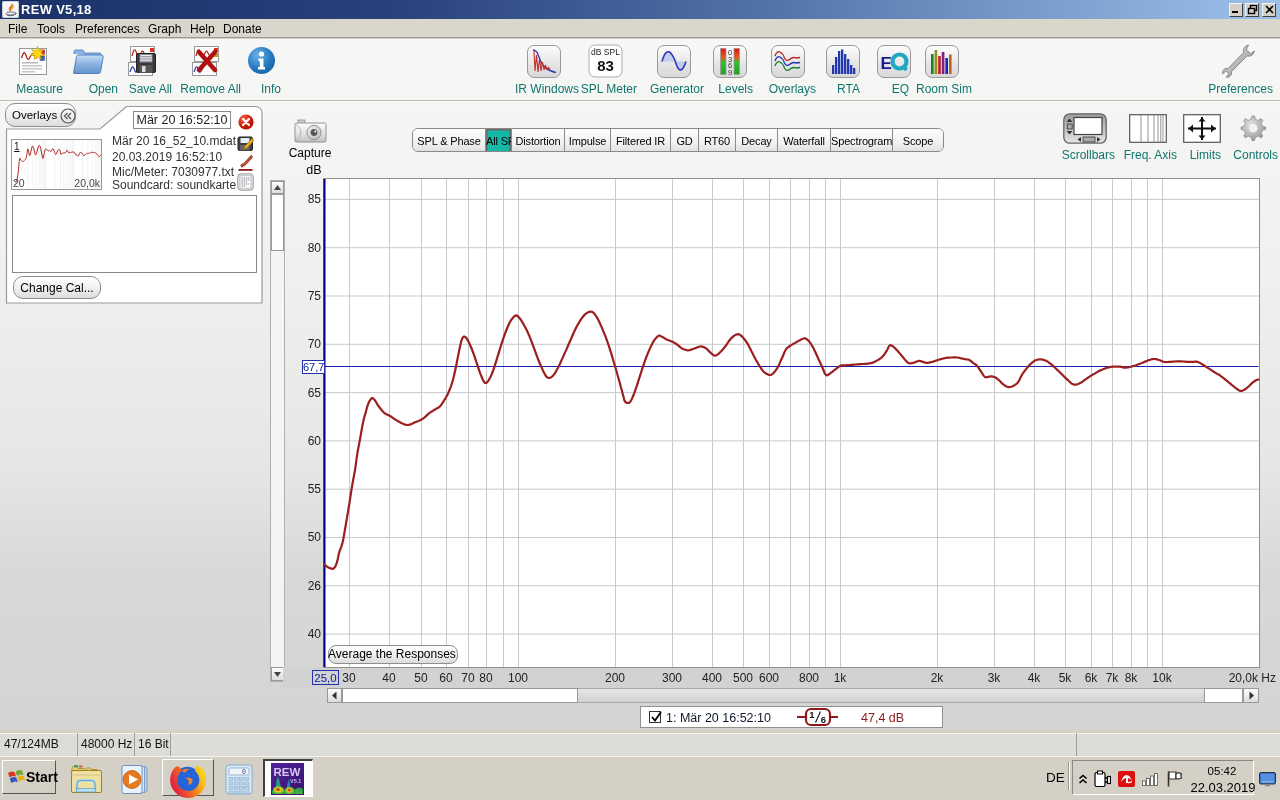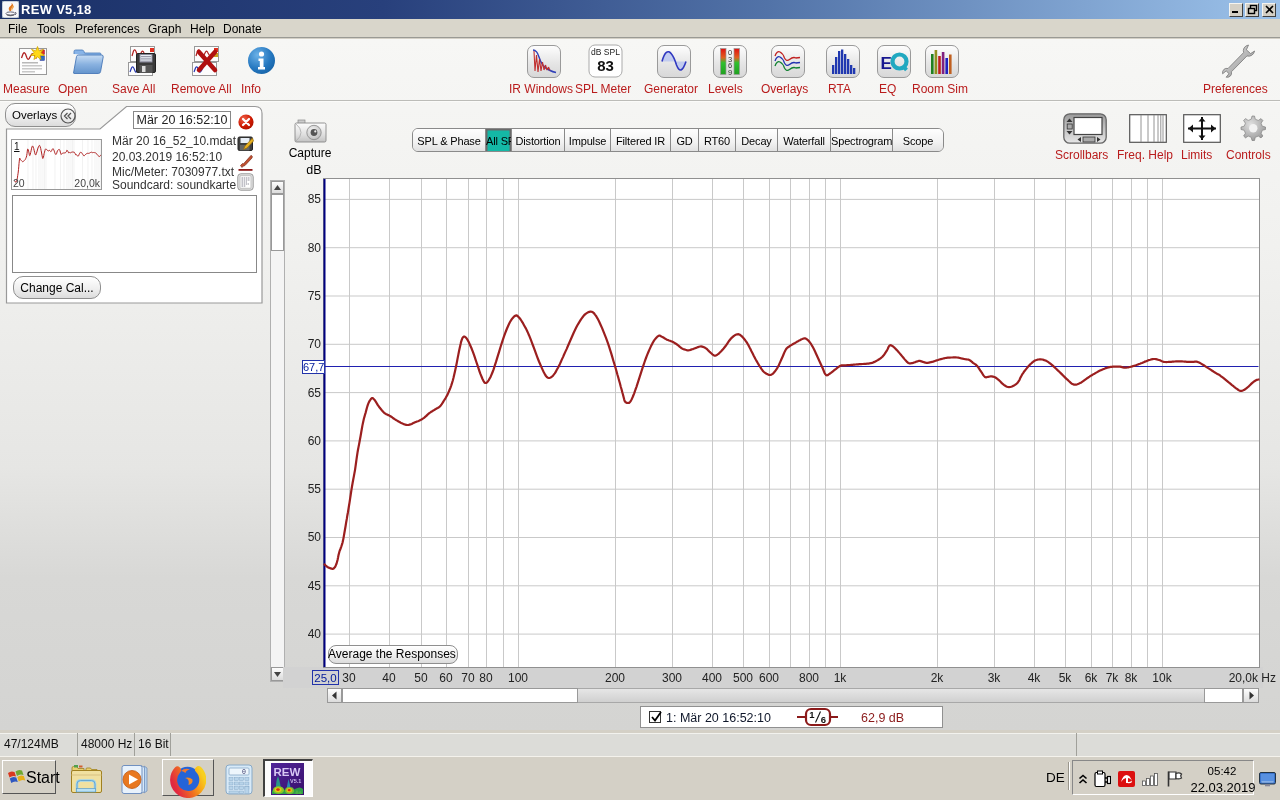--- a/index.html
+++ b/index.html
@@ -2,21 +2,21 @@
 <html><head><meta charset="utf-8"><style>
 *{margin:0;padding:0;box-sizing:border-box}
 html,body{width:1280px;height:800px;overflow:hidden;font-family:"Liberation Sans",sans-serif;background:#d4d0c6}
 .abs{position:absolute}
 #titlebar{left:0;top:0;width:1280px;height:19px;background:linear-gradient(90deg,#1b3168 0%,#28407c 30%,#5273a8 60%,#9cc2ea 100%)}
 #titletext{left:21px;top:2px;color:#fff;font-weight:bold;font-size:13px;letter-spacing:0.3px}
 .tbtn{top:3px;width:14px;height:14px;background:#d4d0c6;border-top:1px solid #f5f4f0;border-left:1px solid #f5f4f0;border-right:1.5px solid #404040;border-bottom:1.5px solid #404040;color:#000;font-size:10px;text-align:center;line-height:12px;font-weight:bold}
 #menubar{left:0;top:19px;width:1280px;height:19px;background:#d9d6cb;border-bottom:1px solid #9a9a94}
 .menuitem{position:absolute;top:22px;font-size:12px;color:#000}
 #appbg{left:0;top:39px;width:1280px;height:691px;background:linear-gradient(180deg,#f7f7f5 0%,#f1f1ef 30%,#e6e6e4 62%,#d8d8d6 78%,#d4d4d2 100%)}
-.iconlabel{position:absolute;font-size:12px;color:#b91c1c;text-align:left;white-space:nowrap}
+.iconlabel{position:absolute;font-size:12px;color:#0f766e;text-align:right;white-space:nowrap}
 .bez{position:absolute;width:34px;height:33px;border:1px solid #9a9a9a;border-radius:7px;background:linear-gradient(180deg,#fdfdfd,#e4e4e4 60%,#d8d8d8)}
 .btn3d{position:absolute;border:1px solid #8f8f8f;border-radius:10px;background:linear-gradient(180deg,#ffffff,#efefef 55%,#dcdcdc);box-shadow:inset 0 1px 0 #fff}
 .tab{float:left;height:24px;border-right:1px solid #8a8a8a;background:linear-gradient(180deg,#fefefe,#f2f2f2 55%,#dddddd);font-size:11px;letter-spacing:-0.15px;text-align:center;line-height:24px;color:#000;white-space:nowrap;overflow:hidden}
 .ylab{position:absolute;width:24px;text-align:right;font-size:12px;color:#222}
 .xlab{position:absolute;font-size:12px;color:#222;text-align:center;white-space:nowrap}
 #statusbar{left:0;top:733px;width:1280px;height:23px;background:#dcdcd8;border-top:1px solid #f2f2ee}
 .scell{position:absolute;top:0;height:23px;border-right:1px solid #a0a09a;font-size:12px;color:#111;line-height:23px}
 #taskbar{left:0;top:756px;width:1280px;height:44px;background:#d4d0c6;border-top:1px solid #f4f2ec}
 .sep{position:absolute;width:2px;border-left:1px solid #9a968c;border-right:1px solid #fff}
 </style></head><body>
@@ -231,21 +231,21 @@
 <path d="M6.5 21.5 L9.5 18 L3.5 18 Z" fill="#333"></path>
 <path d="M14.5 26.5 L18 24 L18 29 Z" fill="#333"></path>
 <rect x="20" y="24" width="12" height="5" fill="#aaa" stroke="#333" stroke-width="0.8"></rect>
 <path d="M37.5 26.5 L34 24 L34 29 Z" fill="#333"></path>
 </svg>
 <div class="iconlabel" style="left:1055px;top:148px;width:60px">Scrollbars</div>
 <svg class="abs" style="left:1129px;top:114px" width="38" height="29">
 <rect x="0.7" y="0.7" width="36.6" height="27.6" fill="#fff" stroke="#555" stroke-width="1.2"></rect>
 <path d="M12 1 L12 28 M19 1 L19 28 M25 1 L25 28 M29 1 L29 28 M31.8 1 L31.8 28 M34 1 L34 28" stroke="#888" stroke-width="0.9"></path>
 </svg>
-<div class="iconlabel" style="left:1117px;top:148px;width:60px">Freq. Help</div>
+<div class="iconlabel" style="left:1117px;top:148px;width:60px">Freq. Axis</div>
 <svg class="abs" style="left:1183px;top:114px" width="38" height="29">
 <rect x="0.7" y="0.7" width="36.6" height="27.6" fill="#fff" stroke="#555" stroke-width="1.2"></rect>
 <path d="M5 14.5 L33 14.5 M19 3 L19 26" stroke="#111" stroke-width="2"></path>
 <path d="M5.5 14.5 L10 10.5 L10 18.5 Z M32.5 14.5 L28 10.5 L28 18.5 Z M19 3.5 L15.5 7.5 L22.5 7.5 Z M19 25.5 L15.5 21.5 L22.5 21.5 Z" fill="#111"></path>
 </svg>
 <div class="iconlabel" style="left:1181px;top:148px;width:40px">Limits</div>
 <svg class="abs" style="left:1238px;top:114px" width="28" height="29">
 <defs>
       <radialGradient id="geag" cx="0.4" cy="0.35" r="0.8">
         <stop offset="0" stop-color="#e0e0e0"></stop>
@@ -380,21 +380,21 @@
 <path d="M324.0 563.8 L324.4 564.2 L325.0 564.8 L325.7 565.5 L326.4 566.1 L327.0 566.7 L327.6 567.1 L328.2 567.4 L328.8 567.7 L329.4 567.9 L330.0 568.1 L330.7 568.4 L331.4 568.6 L332.1 568.8 L332.8 568.9 L333.5 568.6 L334.1 568.1 L334.8 567.3 L335.4 566.4 L335.9 565.2 L336.5 563.8 L337.0 562.0 L337.6 559.7 L338.1 557.3 L338.5 555.1 L339.0 553.2 L339.4 551.7 L339.8 550.5 L340.2 549.5 L340.6 548.5 L341.0 547.4 L341.4 546.3 L341.7 545.3 L342.1 544.2 L342.5 542.7 L343.0 540.6 L343.6 537.6 L344.2 534.0 L344.9 530.0 L345.6 526.0 L346.2 522.2 L346.8 518.9 L347.3 515.7 L347.9 512.5 L348.4 509.3 L349.0 505.8 L349.6 502.1 L350.2 498.2 L350.8 494.2 L351.4 490.2 L352.0 486.5 L352.6 483.0 L353.2 479.8 L353.8 476.6 L354.4 473.4 L355.0 470.1 L355.5 466.6 L356.0 463.0 L356.5 459.4 L357.0 455.9 L357.5 452.7 L358.0 449.8 L358.5 447.1 L359.0 444.6 L359.5 442.0 L360.0 439.2 L360.6 436.0 L361.2 432.5 L361.8 429.0 L362.4 425.6 L363.0 422.7 L363.5 420.4 L364.0 418.3 L364.5 416.6 L365.0 414.8 L365.5 413.1 L366.0 411.2 L366.5 409.4 L367.0 407.5 L367.5 405.9 L368.0 404.4 L368.5 403.1 L369.0 402.0 L369.5 401.1 L370.0 400.2 L370.5 399.6 L370.9 399.0 L371.3 398.6 L371.7 398.3 L372.1 398.1 L372.5 398.1 L373.0 398.3 L373.4 398.7 L373.9 399.2 L374.5 399.8 L375.0 400.5 L375.6 401.4 L376.2 402.3 L376.8 403.4 L377.4 404.4 L378.0 405.4 L378.6 406.2 L379.2 407.0 L379.8 407.8 L380.4 408.5 L381.0 409.2 L381.6 410.0 L382.2 410.7 L382.8 411.4 L383.4 412.0 L384.0 412.6 L384.6 413.1 L385.2 413.5 L385.8 413.9 L386.4 414.2 L387.0 414.5 L387.6 414.8 L388.1 415.1 L388.7 415.3 L389.3 415.6 L390.0 416.0 L390.9 416.5 L391.9 417.2 L392.9 418.0 L394.0 418.7 L395.0 419.4 L396.0 420.0 L397.1 420.6 L398.1 421.2 L399.1 421.8 L400.0 422.3 L400.7 422.7 L401.4 423.0 L401.9 423.2 L402.5 423.5 L403.0 423.7 L403.5 423.9 L404.0 424.2 L404.5 424.4 L405.0 424.5 L405.5 424.7 L406.0 424.8 L406.5 424.9 L407.0 425.0 L407.5 425.0 L408.0 425.0 L408.6 424.9 L409.1 424.8 L409.7 424.6 L410.3 424.4 L411.0 424.2 L411.7 423.9 L412.5 423.5 L413.3 423.1 L414.1 422.7 L415.0 422.3 L415.9 421.9 L416.9 421.5 L418.0 421.2 L419.0 420.8 L420.0 420.3 L421.0 419.8 L421.9 419.3 L422.8 418.7 L423.7 418.1 L424.6 417.4 L425.4 416.7 L426.3 415.9 L427.1 415.1 L427.9 414.3 L428.7 413.6 L429.6 412.9 L430.5 412.3 L431.3 411.7 L432.2 411.2 L433.0 410.7 L433.7 410.2 L434.4 409.9 L435.0 409.5 L435.6 409.1 L436.3 408.7 L437.0 408.3 L437.7 408.0 L438.5 407.6 L439.2 407.0 L440.0 406.3 L440.8 405.4 L441.6 404.3 L442.4 403.1 L443.2 401.8 L444.0 400.5 L444.8 399.3 L445.6 398.1 L446.3 396.8 L447.1 395.4 L447.9 393.8 L448.7 391.9 L449.5 390.0 L450.4 387.9 L451.2 385.6 L452.0 383.1 L452.8 380.5 L453.5 377.8 L454.2 374.8 L454.9 371.8 L455.6 368.6 L456.3 365.2 L457.0 361.6 L457.7 357.9 L458.4 354.4 L459.0 351.3 L459.6 348.6 L460.1 346.2 L460.6 344.1 L461.0 342.2 L461.5 340.6 L461.9 339.4 L462.3 338.4 L462.7 337.6 L463.1 337.1 L463.5 336.8 L464.0 336.6 L464.4 336.6 L464.9 336.8 L465.5 337.2 L466.0 337.7 L466.6 338.4 L467.1 339.2 L467.7 340.1 L468.3 341.2 L469.0 342.6 L469.7 344.2 L470.5 346.0 L471.4 348.0 L472.2 350.1 L473.0 352.2 L473.8 354.4 L474.6 356.7 L475.4 359.1 L476.2 361.5 L477.0 363.8 L477.8 366.2 L478.6 368.7 L479.4 371.1 L480.2 373.4 L481.0 375.4 L481.8 377.3 L482.5 379.0 L483.3 380.6 L484.0 381.8 L484.7 382.7 L485.4 383.0 L486.0 383.0 L486.6 382.7 L487.3 382.0 L488.0 381.2 L488.8 380.1 L489.5 378.8 L490.4 377.2 L491.2 375.4 L492.0 373.5 L492.8 371.5 L493.6 369.4 L494.3 367.1 L495.1 364.6 L496.0 361.9 L496.9 358.9 L497.9 355.6 L499.0 352.1 L500.0 348.7 L501.0 345.5 L502.0 342.4 L503.0 339.3 L504.0 336.4 L505.0 333.6 L506.0 331.0 L507.0 328.5 L508.0 326.2 L509.0 324.0 L510.0 322.0 L511.0 320.4 L512.0 318.9 L513.0 317.7 L513.9 316.7 L514.9 316.0 L515.7 315.5 L516.4 315.4 L517.1 315.6 L517.7 316.1 L518.3 316.7 L519.0 317.5 L519.7 318.3 L520.5 319.3 L521.3 320.5 L522.1 321.8 L523.0 323.2 L523.9 324.9 L524.9 326.7 L526.0 328.6 L527.0 330.7 L528.0 332.9 L529.0 335.2 L530.0 337.7 L531.0 340.2 L532.0 342.8 L533.0 345.5 L534.0 348.1 L535.0 350.9 L536.0 353.7 L537.0 356.4 L538.0 359.0 L539.0 361.5 L540.1 364.0 L541.1 366.4 L542.1 368.6 L543.0 370.6 L543.8 372.3 L544.6 373.7 L545.3 375.0 L546.0 376.0 L546.7 376.9 L547.4 377.5 L548.0 377.8 L548.6 378.0 L549.3 378.0 L550.0 377.8 L550.8 377.5 L551.5 376.9 L552.4 376.3 L553.2 375.4 L554.0 374.4 L554.8 373.4 L555.6 372.2 L556.3 370.8 L557.1 369.3 L558.0 367.7 L558.9 365.9 L559.9 363.9 L560.9 361.7 L561.9 359.4 L563.0 357.1 L564.1 354.5 L565.3 351.9 L566.6 349.1 L567.8 346.3 L569.0 343.5 L570.2 340.8 L571.4 338.0 L572.6 335.2 L573.8 332.5 L575.0 330.0 L576.2 327.6 L577.4 325.3 L578.7 323.1 L579.9 321.2 L581.0 319.4 L582.1 317.9 L583.1 316.5 L584.0 315.4 L585.0 314.4 L586.0 313.6 L587.1 312.9 L588.2 312.3 L589.3 311.9 L590.3 311.7 L591.3 311.7 L592.1 311.9 L592.9 312.3 L593.6 312.9 L594.3 313.6 L595.0 314.6 L595.8 315.6 L596.5 316.7 L597.3 318.1 L598.1 319.6 L599.0 321.3 L599.9 323.3 L600.9 325.5 L602.0 327.9 L603.0 330.4 L604.0 332.9 L605.0 335.4 L606.0 337.9 L607.0 340.6 L608.0 343.4 L609.0 346.4 L610.1 349.8 L611.3 353.6 L612.4 357.4 L613.5 361.2 L614.6 364.8 L615.6 368.1 L616.5 371.2 L617.3 374.3 L618.2 377.3 L619.0 380.2 L619.9 383.3 L620.7 386.5 L621.6 389.5 L622.3 392.3 L623.0 394.7 L623.5 396.7 L623.9 398.2 L624.2 399.5 L624.5 400.6 L625.0 401.5 L625.6 402.2 L626.3 402.6 L627.1 402.9 L627.8 403.0 L628.5 402.9 L629.1 402.8 L629.5 402.5 L630.0 402.0 L630.5 401.4 L631.0 400.5 L631.6 399.5 L632.1 398.4 L632.7 397.0 L633.3 395.5 L634.0 393.8 L634.7 391.8 L635.5 389.5 L636.4 387.1 L637.2 384.6 L638.0 382.2 L638.8 379.7 L639.6 377.2 L640.4 374.6 L641.2 372.1 L642.0 369.6 L642.8 367.2 L643.6 364.8 L644.4 362.5 L645.2 360.2 L646.0 358.0 L646.8 355.9 L647.6 353.9 L648.4 352.0 L649.2 350.1 L650.0 348.4 L650.8 346.6 L651.6 345.0 L652.4 343.4 L653.2 342.0 L654.0 340.6 L654.9 339.4 L655.9 338.2 L656.8 337.2 L657.7 336.4 L658.6 335.8 L659.3 335.6 L660.0 335.7 L660.6 336.0 L661.2 336.4 L662.0 336.8 L662.9 337.2 L663.9 337.8 L664.9 338.5 L666.0 339.1 L667.0 339.7 L668.0 340.1 L669.0 340.5 L670.0 340.8 L671.0 341.2 L672.0 341.6 L673.0 342.1 L674.0 342.6 L675.0 343.2 L676.0 343.8 L677.0 344.5 L678.0 345.2 L679.0 346.1 L679.9 346.9 L680.9 347.7 L682.0 348.4 L683.1 348.9 L684.3 349.4 L685.6 349.8 L686.7 350.1 L687.8 350.3 L688.7 350.3 L689.6 350.1 L690.4 349.9 L691.2 349.6 L692.0 349.3 L692.8 349.1 L693.6 348.8 L694.3 348.5 L695.1 348.2 L696.0 347.9 L697.0 347.5 L698.0 347.1 L699.0 346.8 L700.1 346.5 L701.1 346.4 L702.1 346.6 L703.1 346.9 L704.1 347.3 L705.1 347.8 L706.0 348.4 L706.9 349.0 L707.6 349.8 L708.4 350.6 L709.2 351.5 L710.0 352.2 L710.9 353.0 L711.8 353.8 L712.7 354.6 L713.6 355.2 L714.4 355.6 L715.2 355.7 L715.9 355.5 L716.6 355.1 L717.3 354.7 L718.0 354.2 L718.8 353.6 L719.6 352.8 L720.4 352.0 L721.2 351.2 L722.0 350.3 L722.8 349.4 L723.6 348.5 L724.4 347.5 L725.2 346.5 L726.0 345.5 L726.8 344.3 L727.6 343.1 L728.4 341.9 L729.2 340.7 L730.0 339.7 L730.8 338.7 L731.6 337.9 L732.5 337.1 L733.3 336.4 L734.0 335.8 L734.7 335.3 L735.3 335.0 L735.8 334.7 L736.4 334.5 L737.0 334.4 L737.6 334.3 L738.2 334.2 L738.7 334.3 L739.3 334.5 L740.0 334.8 L740.7 335.4 L741.5 336.0 L742.4 336.9 L743.2 337.8 L744.0 338.7 L744.8 339.7 L745.6 340.8 L746.4 341.9 L747.2 343.2 L748.0 344.5 L748.8 345.9 L749.6 347.5 L750.4 349.0 L751.2 350.7 L752.0 352.2 L752.8 353.8 L753.6 355.4 L754.4 356.9 L755.2 358.5 L756.0 360.0 L756.8 361.4 L757.6 362.8 L758.4 364.2 L759.2 365.5 L760.0 366.7 L760.8 367.9 L761.6 369.1 L762.4 370.2 L763.2 371.2 L764.0 372.0 L764.8 372.7 L765.7 373.3 L766.5 373.8 L767.3 374.1 L768.0 374.4 L768.6 374.7 L769.1 374.9 L769.6 375.0 L770.1 375.0 L770.7 374.9 L771.3 374.7 L771.9 374.3 L772.6 373.9 L773.3 373.3 L774.0 372.5 L774.8 371.6 L775.5 370.6 L776.4 369.4 L777.2 368.1 L778.0 366.7 L778.8 365.2 L779.6 363.4 L780.4 361.6 L781.2 359.8 L782.0 358.0 L782.8 356.2 L783.6 354.3 L784.4 352.4 L785.2 350.7 L786.0 349.3 L786.8 348.3 L787.6 347.5 L788.4 347.0 L789.2 346.5 L790.0 345.9 L790.8 345.4 L791.6 344.9 L792.3 344.5 L793.1 344.0 L794.0 343.5 L795.0 343.0 L796.0 342.4 L797.0 341.7 L798.0 341.2 L799.0 340.6 L799.9 340.2 L800.7 339.7 L801.5 339.3 L802.3 339.0 L803.0 338.7 L803.6 338.5 L804.2 338.4 L804.8 338.3 L805.4 338.4 L806.0 338.7 L806.7 339.2 L807.5 339.8 L808.4 340.6 L809.2 341.5 L810.0 342.6 L810.8 343.7 L811.6 345.0 L812.4 346.3 L813.2 347.8 L814.0 349.3 L814.8 350.9 L815.6 352.7 L816.4 354.5 L817.2 356.3 L818.0 358.0 L818.8 359.8 L819.6 361.5 L820.4 363.3 L821.2 365.0 L822.0 366.7 L822.8 368.5 L823.6 370.5 L824.3 372.4 L825.1 373.9 L825.9 374.9 L826.7 375.3 L827.5 375.2 L828.3 374.7 L829.1 374.1 L830.0 373.5 L830.9 372.9 L831.9 372.1 L832.9 371.3 L834.0 370.4 L835.0 369.6 L836.1 368.8 L837.2 367.9 L838.3 367.1 L839.4 366.3 L840.5 365.8 L841.6 365.4 L842.7 365.3 L843.7 365.3 L844.8 365.3 L846.0 365.3 L847.3 365.2 L848.6 365.1 L849.9 365.0 L851.2 364.9 L852.5 364.8 L853.6 364.7 L854.7 364.6 L855.7 364.5 L856.8 364.4 L858.0 364.3 L859.4 364.2 L861.0 364.1 L862.7 364.0 L864.3 363.9 L865.8 363.8 L867.1 363.7 L868.4 363.6 L869.6 363.4 L870.8 363.2 L872.0 362.9 L873.2 362.4 L874.5 361.9 L875.7 361.3 L876.9 360.6 L878.0 360.0 L879.1 359.3 L880.1 358.6 L881.1 357.8 L882.1 357.0 L883.0 356.1 L883.9 355.0 L884.7 353.9 L885.5 352.6 L886.3 351.4 L887.0 350.3 L887.6 349.2 L888.1 348.0 L888.6 346.9 L889.1 346.0 L889.7 345.5 L890.3 345.2 L890.9 345.3 L891.6 345.6 L892.3 346.0 L893.0 346.4 L893.7 347.0 L894.5 347.7 L895.3 348.5 L896.1 349.4 L897.0 350.3 L897.9 351.3 L898.9 352.4 L899.9 353.6 L900.9 354.8 L902.0 356.1 L903.2 357.5 L904.5 359.1 L905.8 360.6 L907.0 361.9 L908.2 362.9 L909.2 363.3 L910.2 363.4 L911.1 363.3 L912.0 363.1 L913.0 362.9 L914.1 362.5 L915.4 362.1 L916.6 361.6 L917.8 361.2 L918.9 360.9 L919.8 360.9 L920.7 361.1 L921.5 361.4 L922.2 361.6 L923.0 361.9 L923.8 362.1 L924.5 362.4 L925.3 362.6 L926.0 362.8 L926.9 362.9 L927.8 362.8 L928.8 362.7 L929.8 362.4 L930.9 362.2 L932.0 361.9 L933.1 361.6 L934.3 361.2 L935.5 360.8 L936.7 360.4 L938.0 360.0 L939.4 359.5 L940.9 359.1 L942.5 358.7 L944.0 358.3 L945.4 358.0 L946.6 357.8 L947.8 357.7 L948.8 357.6 L949.9 357.6 L951.0 357.5 L952.2 357.5 L953.3 357.4 L954.5 357.4 L955.7 357.4 L957.0 357.5 L958.4 357.7 L959.8 358.0 L961.3 358.4 L962.7 358.7 L964.0 359.0 L965.2 359.2 L966.3 359.3 L967.4 359.5 L968.4 359.6 L969.3 360.0 L970.1 360.4 L970.9 361.0 L971.6 361.6 L972.3 362.2 L973.0 362.9 L973.8 363.4 L974.6 363.9 L975.4 364.4 L976.2 365.0 L977.0 365.8 L977.8 366.7 L978.6 367.9 L979.4 369.1 L980.2 370.4 L981.0 371.5 L981.8 372.7 L982.6 374.0 L983.3 375.1 L984.1 376.1 L984.8 376.9 L985.5 377.2 L986.1 377.3 L986.7 377.2 L987.4 377.0 L988.0 376.9 L988.6 376.8 L989.3 376.6 L989.9 376.5 L990.5 376.4 L991.2 376.4 L991.9 376.4 L992.7 376.6 L993.4 376.7 L994.2 377.0 L995.0 377.3 L995.8 377.8 L996.6 378.3 L997.4 378.9 L998.2 379.6 L999.0 380.2 L999.8 381.0 L1000.6 381.8 L1001.3 382.6 L1002.1 383.4 L1003.0 384.1 L1003.9 384.8 L1004.9 385.5 L1006.0 386.2 L1007.0 386.7 L1008.0 387.0 L1009.0 387.1 L1010.0 387.0 L1011.0 386.8 L1012.0 386.5 L1013.0 386.0 L1014.0 385.5 L1015.0 384.9 L1016.1 384.1 L1017.1 383.2 L1018.0 382.2 L1018.9 380.9 L1019.7 379.4 L1020.4 377.7 L1021.3 376.1 L1022.2 374.4 L1023.3 372.9 L1024.4 371.2 L1025.7 369.6 L1026.9 368.1 L1028.0 366.7 L1029.1 365.5 L1030.1 364.4 L1031.2 363.5 L1032.1 362.6 L1033.0 361.9 L1033.7 361.3 L1034.4 360.8 L1035.0 360.5 L1035.6 360.2 L1036.4 360.0 L1037.4 359.7 L1038.5 359.5 L1039.6 359.4 L1040.8 359.4 L1042.0 359.5 L1043.2 359.7 L1044.3 360.1 L1045.5 360.5 L1046.7 361.1 L1048.0 361.9 L1049.3 362.8 L1050.7 363.9 L1052.2 365.1 L1053.6 366.4 L1055.0 367.7 L1056.4 369.0 L1057.8 370.4 L1059.3 371.8 L1060.7 373.1 L1062.0 374.4 L1063.3 375.7 L1064.5 376.9 L1065.7 378.1 L1066.8 379.2 L1068.0 380.2 L1069.1 381.3 L1070.3 382.4 L1071.4 383.3 L1072.5 384.1 L1073.7 384.6 L1074.9 384.7 L1076.1 384.6 L1077.4 384.2 L1078.7 383.7 L1080.0 383.1 L1081.4 382.4 L1082.8 381.4 L1084.2 380.3 L1085.6 379.3 L1087.0 378.3 L1088.3 377.5 L1089.5 376.7 L1090.6 375.9 L1091.8 375.2 L1093.1 374.4 L1094.4 373.7 L1095.8 372.9 L1097.2 372.1 L1098.6 371.3 L1100.0 370.6 L1101.5 369.9 L1103.0 369.3 L1104.5 368.7 L1105.9 368.1 L1107.3 367.7 L1108.5 367.4 L1109.6 367.1 L1110.7 366.9 L1111.8 366.8 L1113.0 366.7 L1114.3 366.6 L1115.8 366.6 L1117.3 366.6 L1118.7 366.6 L1120.0 366.7 L1121.1 366.9 L1122.1 367.1 L1123.0 367.4 L1124.0 367.6 L1125.0 367.7 L1126.1 367.6 L1127.3 367.5 L1128.6 367.3 L1129.8 367.0 L1131.0 366.7 L1132.2 366.4 L1133.4 366.0 L1134.7 365.6 L1135.9 365.2 L1137.0 364.8 L1138.0 364.4 L1139.0 364.0 L1140.0 363.7 L1141.0 363.3 L1142.0 362.9 L1143.1 362.4 L1144.3 361.9 L1145.6 361.4 L1146.8 360.9 L1148.0 360.4 L1149.2 360.0 L1150.3 359.7 L1151.5 359.3 L1152.6 359.1 L1153.7 359.0 L1154.8 359.0 L1155.9 359.2 L1156.9 359.4 L1158.0 359.7 L1159.0 360.0 L1160.0 360.3 L1161.0 360.8 L1161.9 361.2 L1162.9 361.6 L1164.0 361.9 L1165.1 362.0 L1166.3 362.1 L1167.6 362.0 L1168.8 361.9 L1170.0 361.9 L1171.2 361.8 L1172.4 361.7 L1173.6 361.6 L1174.8 361.5 L1176.0 361.4 L1177.2 361.4 L1178.4 361.3 L1179.6 361.3 L1180.8 361.4 L1182.0 361.4 L1183.2 361.5 L1184.4 361.6 L1185.7 361.7 L1186.9 361.8 L1188.0 361.9 L1189.1 361.9 L1190.1 361.9 L1191.1 361.9 L1192.0 361.9 L1193.0 361.9 L1193.9 361.8 L1194.8 361.7 L1195.7 361.7 L1196.5 361.7 L1197.5 361.9 L1198.5 362.3 L1199.6 362.8 L1200.7 363.4 L1201.9 364.1 L1203.0 364.8 L1204.2 365.5 L1205.4 366.3 L1206.6 367.1 L1207.8 367.9 L1209.0 368.6 L1210.2 369.4 L1211.4 370.2 L1212.7 371.0 L1213.9 371.8 L1215.0 372.5 L1216.0 373.1 L1217.0 373.7 L1218.0 374.2 L1219.0 374.7 L1220.0 375.4 L1221.1 376.3 L1222.3 377.2 L1223.6 378.2 L1224.8 379.2 L1226.0 380.2 L1227.2 381.2 L1228.4 382.2 L1229.7 383.2 L1230.9 384.2 L1232.0 385.1 L1233.1 385.9 L1234.1 386.8 L1235.2 387.6 L1236.1 388.3 L1237.0 388.9 L1237.8 389.5 L1238.5 390.0 L1239.2 390.4 L1239.8 390.7 L1240.5 390.9 L1241.2 390.9 L1241.9 390.8 L1242.6 390.6 L1243.3 390.3 L1244.0 389.9 L1244.8 389.5 L1245.6 388.9 L1246.4 388.3 L1247.2 387.7 L1248.0 387.0 L1248.8 386.3 L1249.6 385.5 L1250.4 384.7 L1251.2 383.9 L1252.0 383.1 L1252.8 382.5 L1253.6 381.8 L1254.4 381.2 L1255.2 380.7 L1256.0 380.2 L1256.8 379.9 L1257.6 379.7 L1258.4 379.5 L1259.0 379.4 L1259.5 379.3" fill="none" stroke="#9b1f1f" stroke-width="2.2" stroke-linejoin="round"></path>
 </svg>
 <div class="ylab" style="left:297px;top:192px">85</div>
 <div class="ylab" style="left:297px;top:241px">80</div>
 <div class="ylab" style="left:297px;top:289px">75</div>
 <div class="ylab" style="left:297px;top:337px">70</div>
 <div class="ylab" style="left:297px;top:386px">65</div>
 <div class="ylab" style="left:297px;top:434px">60</div>
 <div class="ylab" style="left:297px;top:482px">55</div>
 <div class="ylab" style="left:297px;top:530px">50</div>
-<div class="ylab" style="left:297px;top:579px">45</div>
+<div class="ylab" style="left:297px;top:579px">26</div>
 <div class="ylab" style="left:297px;top:627px">40</div>
 
 <div class="abs" style="left:302px;top:360px;width:23px;height:14px;border:1px solid #2233aa;background:#fff;font-size:11px;color:#001a9a;text-align:center;line-height:13px">67,7</div>
 <div class="abs" style="left:312px;top:670px;width:27px;height:15px;border:1px solid #2233aa;font-size:11.5px;color:#001a9a;text-align:center;line-height:14px">25,0</div>
 <div class="xlab" style="left:329px;top:671px;width:40px">30</div>
 <div class="xlab" style="left:369px;top:671px;width:40px">40</div>
 <div class="xlab" style="left:401px;top:671px;width:40px">50</div>
 <div class="xlab" style="left:426px;top:671px;width:40px">60</div>
 <div class="xlab" style="left:448px;top:671px;width:40px">70</div>
 <div class="xlab" style="left:466px;top:671px;width:40px">80</div>
@@ -439,37 +439,37 @@
   </svg>
 <div class="abs" style="left:666px;top:711px;font-size:12.5px;color:#0f172a">1: Mär 20 16:52:10</div>
 <div class="abs" style="left:797px;top:716px;width:9px;height:2px;background:#8b1a1a"></div>
 <div class="abs" style="left:830px;top:716px;width:8px;height:2px;background:#8b1a1a"></div>
 <svg class="abs" style="left:804px;top:707px" width="28" height="20">
 <rect x="2" y="2" width="24" height="16" rx="5" fill="#fff" stroke="#8b1a1a" stroke-width="2.2"></rect>
 <text x="8" y="11" font-size="9.5" font-weight="bold" fill="#111" text-anchor="middle" font-family="Liberation Sans">1</text>
 <path d="M16.5 4.5 L11.5 15.5" stroke="#111" stroke-width="1.1"></path>
 <text x="19.5" y="16" font-size="9.5" font-weight="bold" fill="#111" text-anchor="middle" font-family="Liberation Sans">6</text>
 </svg>
-<div class="abs" style="left:861px;top:711px;font-size:12.5px;color:#8b1a1a">62,9 dB</div>
+<div class="abs" style="left:861px;top:711px;font-size:12.5px;color:#8b1a1a">47,4 dB</div>
 
 <div class="abs" id="statusbar"></div>
 <div class="scell" style="left:0;top:733px;width:78px;padding-left:4px">47/124MB</div>
 <div class="scell" style="left:78px;top:733px;width:57px;padding-left:3px">48000 Hz</div>
 <div class="scell" style="left:135px;top:733px;width:36px;padding-left:3px">16 Bit</div>
 <div class="scell" style="left:171px;top:733px;width:906px"></div>
 <div class="abs" id="taskbar"></div>
 
 <div class="abs" style="left:2px;top:760px;width:54px;height:34px;background:#d4d0c6;border-top:1.5px solid #fff;border-left:1.5px solid #fff;border-right:1.5px solid #555;border-bottom:1.5px solid #555"></div>
 <svg class="abs" style="left:6px;top:766px" width="22" height="22">
 <path d="M2 7 Q5 4.5 8.5 6 L10 10.5 Q6.5 9 3.5 11.5 Z" fill="#d83820"></path>
 <path d="M9.5 5.5 Q12.5 3 16 4.5 L17.5 9 Q14 7.5 11 10 Z" fill="#70a830"></path>
 <path d="M3.8 12.5 Q6.8 10 10.3 11.5 L11.8 16 Q8.3 14.5 5.3 17 Z" fill="#3058c0"></path>
 <path d="M11.3 11 Q14.3 8.5 17.8 10 L19.3 14.5 Q15.8 13 12.8 15.5 Z" fill="#e8b018"></path>
 </svg>
-<div class="abs" style="left:26px;top:769px;font-size:16px;font-weight:normal;color:#000">Start</div>
+<div class="abs" style="left:26px;top:769px;font-size:14px;font-weight:bold;color:#000">Start</div>
 
 <svg class="abs" style="left:70px;top:763px" width="33" height="32">
 <path d="M2 8 L2 5 Q2 3.5 3.5 3.5 L7 3.5 L8 5.5 L14 5.5 L14 8" fill="#e8d070" stroke="#a08020" stroke-width="0.8"></path>
 <rect x="4" y="2" width="4" height="2.5" fill="#50a050"></rect>
     <rect x="9" y="2.5" width="3.5" height="2" fill="#d06030"></rect>
 <path d="M16 8 L16 6 Q16 5 17 5 L20.5 5 L21.5 6.5 L27 6.5 L27 8" fill="#e8d070" stroke="#a08020" stroke-width="0.8"></path>
 <rect x="1.5" y="7.5" width="30" height="22" rx="1.5" fill="#f0e0a0" stroke="#a08020"></rect>
 <path d="M1.5 12 L31.5 12" stroke="#d8c080" stroke-width="1"></path>
 <path d="M7 29 L7 21 Q7 17.5 10.5 17.5 L21.5 17.5 Q25 17.5 25 21 L25 29" fill="none" stroke="#9fd4ee" stroke-width="2.6"></path>
 <path d="M7 29 L7 21 Q7 17.5 10.5 17.5 L21.5 17.5 Q25 17.5 25 21 L25 29" fill="none" stroke="#5a9cc8" stroke-width="0.8"></path>

